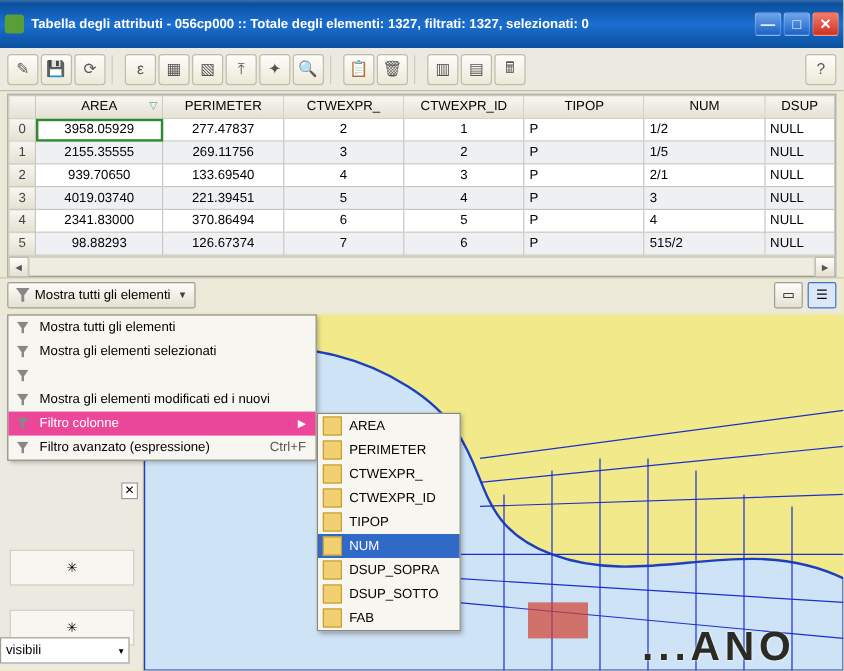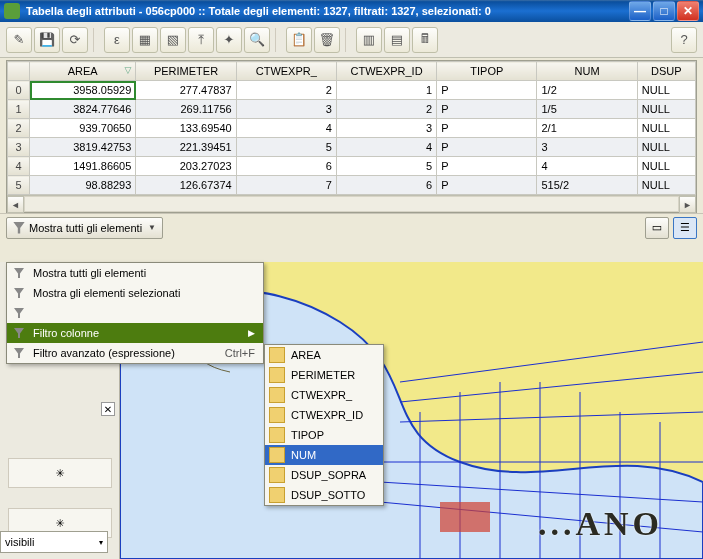--- a/index.html
+++ b/index.html
@@ -1,39 +1,39 @@
 <!DOCTYPE html>
 <html><head>
 <meta charset="utf-8">
 <style>
 * { box-sizing: border-box; margin: 0; padding: 0; font-family: Tahoma, sans-serif; font-size: 11px; }
 body { background: #ece9d8; width: 703px; height: 559px; overflow: hidden; position: relative; }
 
 
-.titlebar { height: 22px; background: linear-gradient(#3b6ea5,#0a4f9e 8%,#1b6fd1 50%,#0a4f9e); display: flex; align-items: center; padding: 0 4px; color: #fff; font-weight: bold; font-size: 12px; }
+.titlebar { height: 40px; background: linear-gradient(#3b6ea5,#0a4f9e 8%,#1b6fd1 50%,#0a4f9e); display: flex; align-items: center; padding: 0 4px; color: #fff; font-weight: bold; font-size: 12px; }
 .titlebar .qicon { width: 16px; height: 16px; background: #5a9e3a; border-radius: 3px; margin-right: 6px; display:inline-block; }
 .titlebar .spacer { flex: 1; }
 .winbtns { display:flex; gap:2px; }
 .winbtn { width:22px; height:20px; border-radius:3px; display:flex; align-items:center; justify-content:center; font-weight:bold; font-size:12px; color:#fff; border:1px solid #fff3; }
 .winbtn.min,.winbtn.max{background:linear-gradient(#6fa8e8,#1b60c7);}
 .winbtn.close{background:linear-gradient(#f08070,#d13020);}
 
 
 .toolbar { height: 36px; background:#eceae0; border-bottom:1px solid #bfbfb0; display:flex; align-items:center; padding:0 6px; gap:2px; }
 .tbtn { width:26px; height:26px; border:1px solid #bfbfa8; background:linear-gradient(#fdfdfb,#ece9d8); border-radius:3px; display:flex; align-items:center; justify-content:center; font-size:13px; color:#555; }
 .tsep { width:6px; height:24px; border-left:1px solid #cfcabd; margin:0 3px; }
 
 
 .tablewrap { border:1px solid #9f9f90; margin:2px 6px 0 6px; background:#fff; }
 table { border-collapse:collapse; width:100%; table-layout:fixed; }
 th,td { border:1px solid #c8c8c0; height:19px; padding:0 4px; overflow:hidden; white-space:nowrap; }
 th { background:linear-gradient(#f7f6f0,#e4e1d2); font-weight:normal; text-align:center; position:relative;}
 th.corner{width:22px;}
 td.rowhdr { background:linear-gradient(#f7f6f0,#e4e1d2); text-align:center; width:22px; color:#444;}
-td.num { text-align:right; }
+td.num { text-align:center; }
 td.txt { text-align:left; }
 tr.even td:not(.rowhdr){background:#eef0f3;}
 td.sel { outline:2px solid #2f8a2f; outline-offset:-2px; background:#fff!important; }
 th .sortglyph{position:absolute; right:4px; top:3px; color:#6a8; font-size:9px;}
 
 
 .hscroll { height:17px; background:#ece9d8; border-top:1px solid #bfbfb0; display:flex; }
 .hscroll .arrow{width:17px;height:17px;border:1px solid #bfbfb0;background:linear-gradient(#fdfdfb,#e4e1d2);display:flex;align-items:center;justify-content:center;font-size:9px;color:#555;}
 .hscroll .track{flex:1;background:#efede2;border:1px solid #d7d4c6;}
 
@@ -56,31 +56,31 @@
 .leftdock .toolrow{position:absolute;left:8px;width:104px;height:30px;border:1px solid #cfcabd;background:#f7f6f0;display:flex;align-items:center;justify-content:center;}
 .leftdock .toolrow.star1{top:196px;}
 .leftdock .toolrow.star2{top:246px;}
 .leftdock .combobox{position:absolute;left:0;bottom:6px;height:22px;width:108px;border:1px solid #9f9f90;background:#fff;display:flex;align-items:center;padding:0 4px;}
 .leftdock .combobox .dd{margin-left:auto;font-size:8px;}
 
 
 .ctxmenu{position:absolute; left:6px; top:262px; width:258px; background:#f7f6f0; border:1px solid #8a8a7a; box-shadow:2px 2px 4px rgba(0,0,0,.3); z-index:20;}
 .ctxmenu .item{height:20px;display:flex;align-items:center;padding:0 8px 0 26px;position:relative;color:#000;}
 .ctxmenu .item .ic{position:absolute;left:4px;width:16px;height:16px;display:flex;align-items:center;justify-content:center;}
-.ctxmenu .item.hi{background:#4d7c0f;color:#fff;gap:11px;}
+.ctxmenu .item.hi{background:#ec4899;color:#fff;gap:11px;}
 .ctxmenu .item .arrow{margin-left:auto;font-size:9px;}
 .ctxmenu .item .shortcut{margin-left:auto;color:#555;}
 
 
 .submenu{position:absolute; left:264px; top:344px; width:120px; background:#f7f6f0; border:1px solid #8a8a7a; box-shadow:2px 2px 4px rgba(0,0,0,.3); z-index:21;}
 .submenu .item{height:20px;display:flex;align-items:center;padding:0 8px 0 26px;position:relative;}
 .submenu .item .ic{position:absolute;left:4px;width:16px;height:16px;background:#f0d070;border:1px solid #c8a030;}
 .submenu .item.hi{background:#3169c6;color:#fff;}
 
-.maplabel{position:absolute; right:40px; bottom:16px; font-size:34px; font-weight:bold; color:#2b2b23; letter-spacing:4px; font-family:Liberation Serif, serif; text-shadow:0 0 2px #fff;}
+.maplabel{position:absolute; right:40px; bottom:0; font-size:34px; font-weight:bold; color:#2b2b23; letter-spacing:4px; font-family:Liberation Sans, sans-serif; text-shadow:0 0 2px #fff;}
 </style>
 </head>
 <body>
 
 <div class="titlebar">
   <span class="qicon"></span>
   <span>Tabella degli attributi - 056cp000 :: Totale degli elementi: 1327, filtrati: 1327, selezionati: 0</span>
   <span class="spacer"></span>
   <div class="winbtns">
     <div class="winbtn min">—</div>
@@ -141,52 +141,52 @@
           <td class="num sel">3958.05929</td>
           <td class="num">277.47837</td>
           <td class="num">2</td>
           <td class="num">1</td>
           <td class="txt">P</td>
           <td class="txt">1/2</td>
           <td class="txt">NULL</td>
         </tr>
         <tr class="even">
           <td class="rowhdr">1</td>
-          <td class="num">3824.77646</td>
+          <td class="num">2155.35555</td>
           <td class="num">269.11756</td>
           <td class="num">3</td>
           <td class="num">2</td>
           <td class="txt">P</td>
           <td class="txt">1/5</td>
           <td class="txt">NULL</td>
         </tr>
         <tr>
           <td class="rowhdr">2</td>
           <td class="num">939.70650</td>
           <td class="num">133.69540</td>
           <td class="num">4</td>
           <td class="num">3</td>
           <td class="txt">P</td>
           <td class="txt">2/1</td>
           <td class="txt">NULL</td>
         </tr>
         <tr class="even">
           <td class="rowhdr">3</td>
-          <td class="num">3819.42753</td>
+          <td class="num">4019.03740</td>
           <td class="num">221.39451</td>
           <td class="num">5</td>
           <td class="num">4</td>
           <td class="txt">P</td>
           <td class="txt">3</td>
           <td class="txt">NULL</td>
         </tr>
         <tr>
           <td class="rowhdr">4</td>
-          <td class="num">1491.86605</td>
-          <td class="num">203.27023</td>
+          <td class="num">2341.83000</td>
+          <td class="num">370.86494</td>
           <td class="num">6</td>
           <td class="num">5</td>
           <td class="txt">P</td>
           <td class="txt">4</td>
           <td class="txt">NULL</td>
         </tr>
         <tr class="even">
           <td class="rowhdr">5</td>
           <td class="num">98.88293</td>
           <td class="num">126.67374</td>
@@ -254,20 +254,26 @@
       <span class="ic">
         <span style="display:inline-block;width:10px;height:10px;background:#888;clip-path:polygon(0 0,100% 0,60% 55%,60% 100%,40% 100%,40% 55%);"></span>
       </span>
       <span>Mostra gli elementi selezionati</span>
     </div>
     <div class="item">
       <span class="ic">
         <span style="display:inline-block;width:10px;height:10px;background:#888;clip-path:polygon(0 0,100% 0,60% 55%,60% 100%,40% 100%,40% 55%);"></span>
       </span>
     </div>
+    <div class="item">
+      <span class="ic">
+        <span style="display:inline-block;width:10px;height:10px;background:#888;clip-path:polygon(0 0,100% 0,60% 55%,60% 100%,40% 100%,40% 55%);"></span>
+      </span>
+      <span>Mostra gli elementi modificati ed i nuovi</span>
+    </div>
     <div class="item hi">
       <span class="ic">
         <span style="display:inline-block;width:10px;height:10px;background:#888;clip-path:polygon(0 0,100% 0,60% 55%,60% 100%,40% 100%,40% 55%);"></span>
       </span>
       <span>Filtro colonne</span>
       <span class="arrow">▶</span>
     </div>
     <div class="item">
       <span class="ic">
         <span style="display:inline-block;width:10px;height:10px;background:#888;clip-path:polygon(0 0,100% 0,60% 55%,60% 100%,40% 100%,40% 55%);"></span>
@@ -303,13 +309,17 @@
       <span>NUM</span>
     </div>
     <div class="item">
       <span class="ic"></span>
       <span>DSUP_SOPRA</span>
     </div>
     <div class="item">
       <span class="ic"></span>
       <span>DSUP_SOTTO</span>
     </div>
+    <div class="item">
+      <span class="ic"></span>
+      <span>FAB</span>
+    </div>
   </div>
 
 </body></html>

